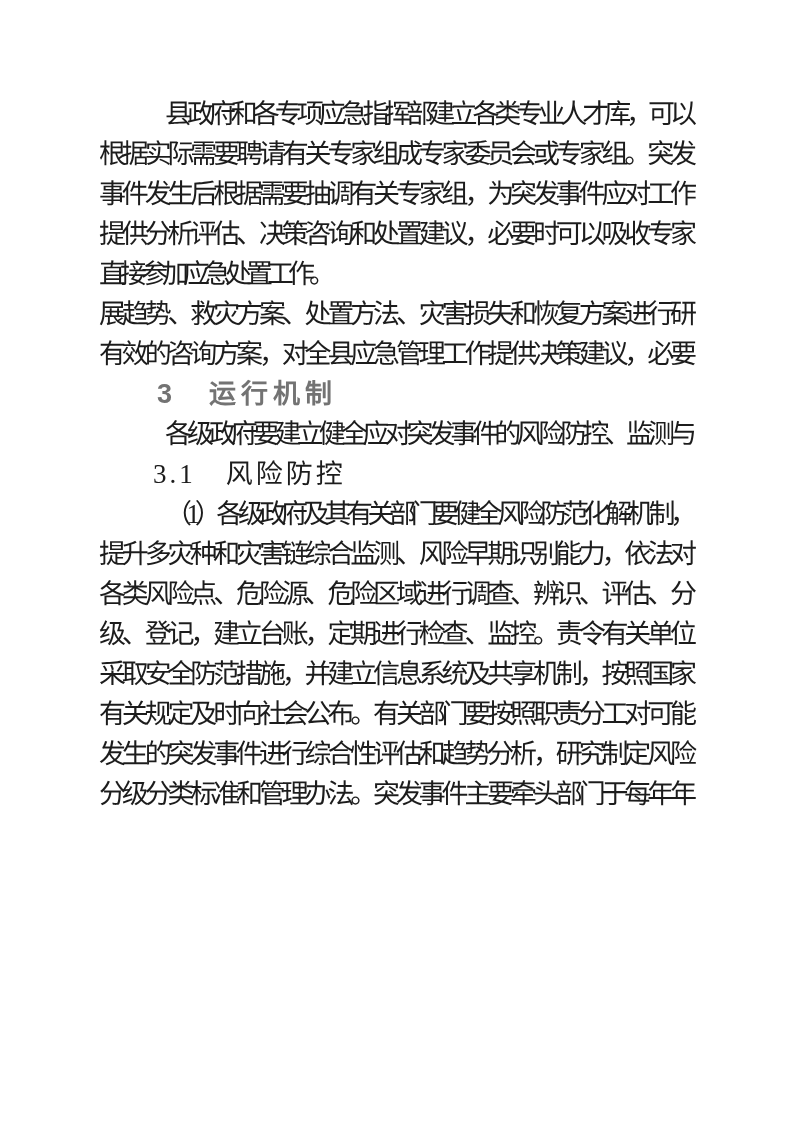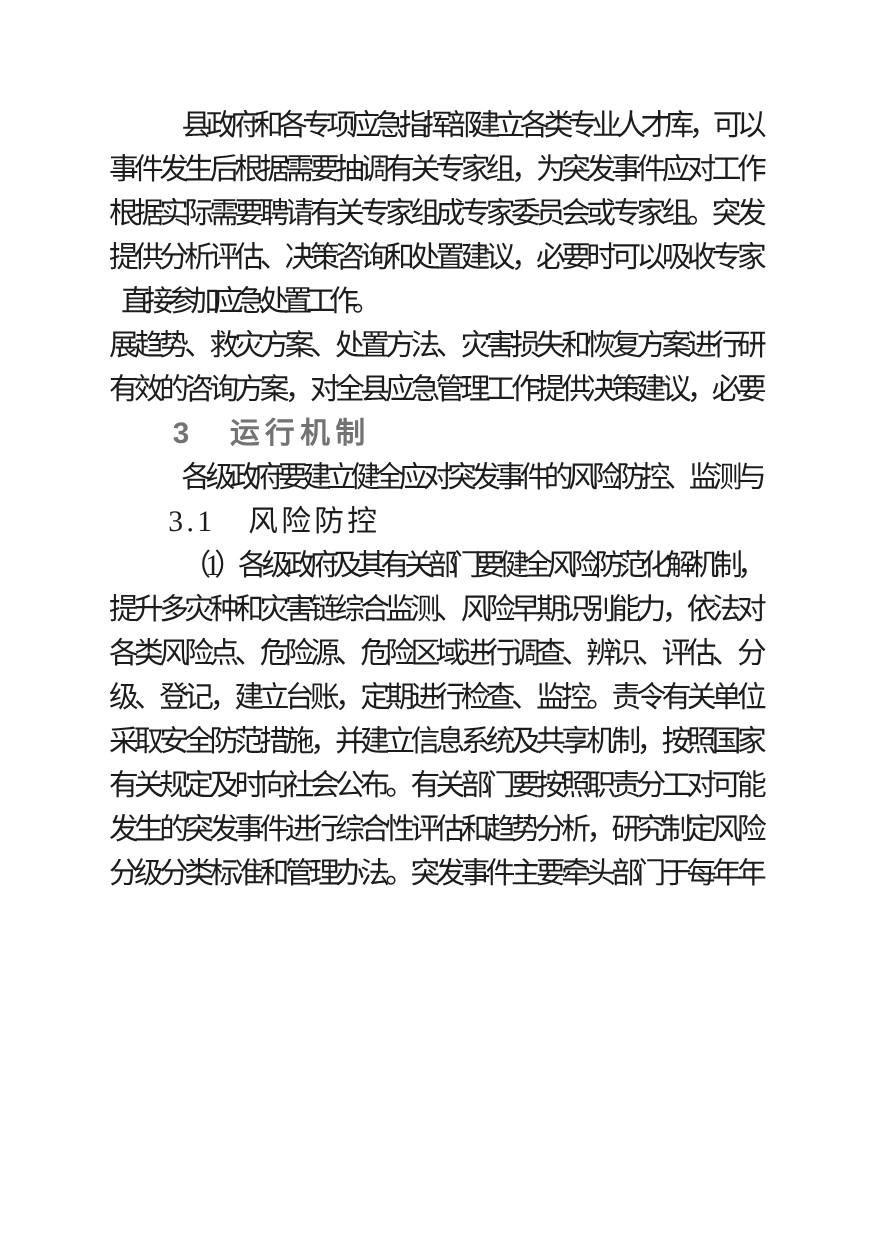--- a/index.html
+++ b/index.html
@@ -31,21 +31,20 @@
     line-height: 40px;
     font-size: 27px;
     letter-spacing: -6px;
     text-align: justify;
     text-align-last: justify;
     text-justify: inter-character;
     overflow: visible;
   }
   .line.para-last {
     text-align-last: left;
-    margin-left: 11px;
   }
   .line.first {
     text-indent: 66px;
   }
   .heading1 {
     height: 40px;
     line-height: 40px;
     font-size: 27px;
     font-weight: 700;
     letter-spacing: 5px;
@@ -69,22 +68,22 @@
     color: #3b82f6;
   }
 </style>
 </head>
 <body>
 
 <div class="page">
   <div class="content">
       <div class="paragraph">
         <div class="line first">县政府和各专项应急指挥部建立各类专业人才库，可以</div>
+        <div class="line">根据实际需要聘请有关专家组成专家委员会或专家组。突发</div>
         <div class="line">事件发生后根据需要抽调有关专家组，为突发事件应对工作</div>
-        <div class="line">根据实际需要聘请有关专家组成专家委员会或专家组。突发</div>
         <div class="line">提供分析评估、决策咨询和处置建议，必要时可以吸收专家</div>
         <div class="line para-last">直接参加应急处置工作。</div>
       </div>
       <div class="paragraph">
         <div class="line">展趋势、救灾方案、处置方法、灾害损失和恢复方案进行研</div>
         <div class="line">有效的咨询方案，对全县应急管理工作提供决策建议，必要</div>
       </div>
       <div class="heading1">3　运行机制</div>
       <div class="paragraph">
         <div class="line first">各级政府要建立健全应对突发事件的风险防控、监测与</div>

